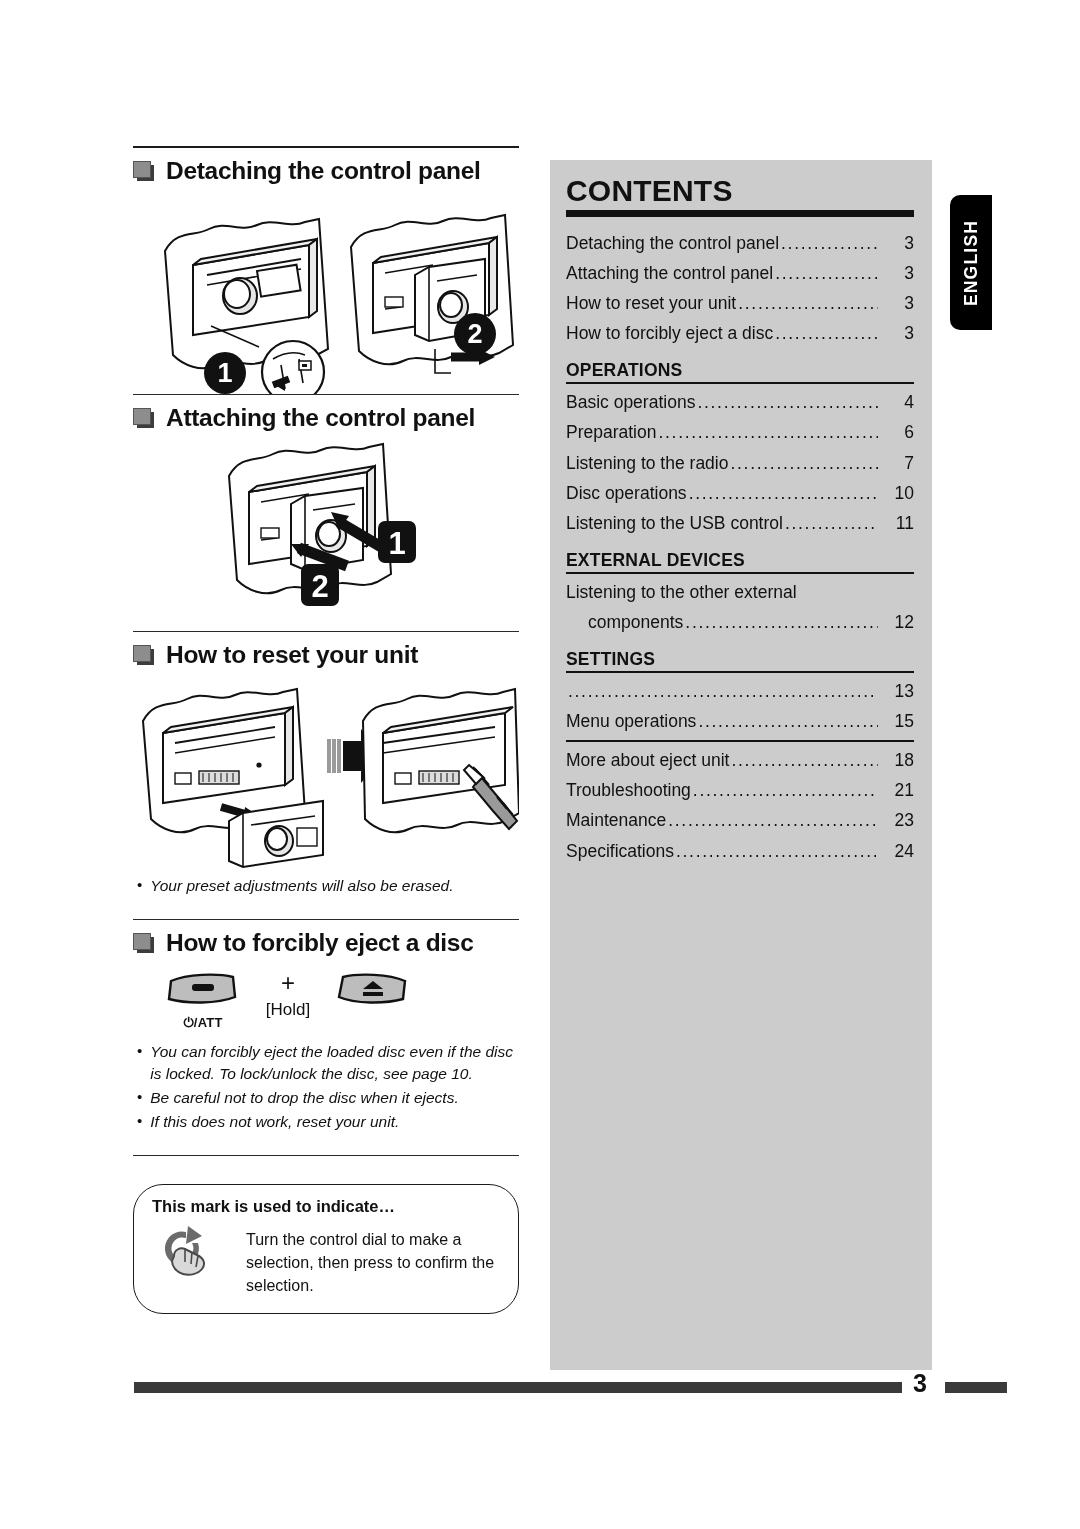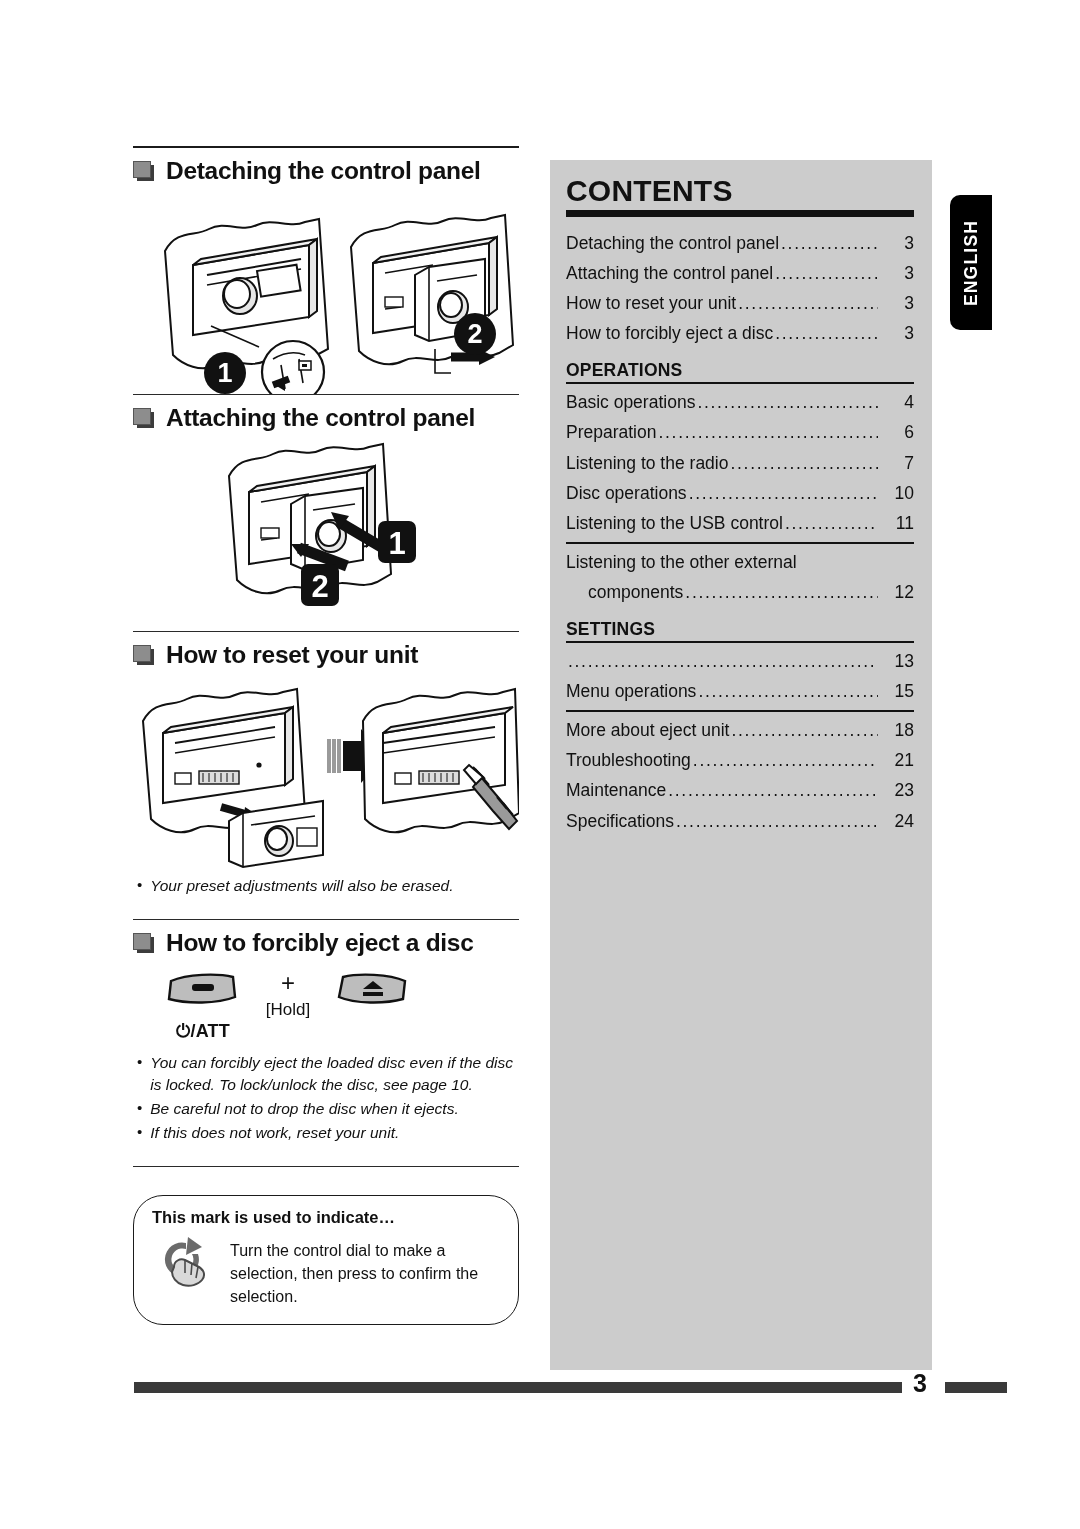--- a/index.html
+++ b/index.html
@@ -26,29 +26,29 @@
   .note .txt{flex:1;}
 
   
   .fig{position:relative;}
   .fig svg{display:block;}
 
   
   .btn-row{display:flex;align-items:flex-start;gap:16px;margin:14px 0 10px 32px;}
   .keycap{position:relative;width:76px;}
   .keycap .cap{display:block;}
-  .keycap .caplabel{display:block;text-align:center;font-size:18px;font-weight:bold;margin-top:14px;letter-spacing:0.2px;}
+  .keycap .caplabel{display:block;text-align:center;font-size:13px;font-weight:bold;margin-top:8px;letter-spacing:0.2px;}
   .plus-hold{display:flex;flex-direction:column;align-items:center;width:62px;padding-top:2px;}
   .plus-hold .plus{font-size:24px;line-height:0.85;font-weight:500;}
   .plus-hold .hold{font-size:17px;margin-top:7px;}
 
   
   .markbox{border:1.6px solid #1b1b1b;border-radius:30px;padding:12px 18px 16px 18px;margin-top:28px;}
   .markbox .mb-title{font-weight:bold;font-size:16.5px;margin-bottom:6px;}
-  .markbox .mb-body{display:flex;gap:14px;align-items:flex-start;}
+  .markbox .mb-body{display:flex;gap:30px;align-items:flex-start;}
   .markbox .mb-text{font-size:16px;line-height:1.45;padding-top:6px;}
 
   
   .contents-panel{
     position:absolute;left:550px;top:160px;width:382px;height:1210px;
     background:#cccccc;padding:16px 18px 0 16px;box-sizing:border-box;
   }
   .contents-title{font-size:30px;font-weight:bold;letter-spacing:0.2px;line-height:1;}
   .title-rule{height:7px;background:#111;margin:4px 0 11px 0;}
 
@@ -361,20 +361,21 @@
             <span class="toc-dots">................................................................</span>
             <span class="toc-page">10</span>
           </div>
           <div class="toc-row">
             <span class="toc-label">Listening to the USB control</span>
             <span class="toc-dots">................................................................</span>
             <span class="toc-page">11</span>
           </div>
         </div>
         <div class="toc-group">
+          <div class="grp-head">EXTERNAL DEVICES</div>
           <div class="grp-rule"></div>
           <div class="toc-row nodots">
             <span class="toc-label">Listening to the other external</span>
             <span class="toc-dots">................................................................</span>
             <span class="toc-page"></span>
           </div>
           <div class="toc-row indent">
             <span class="toc-label">components</span>
             <span class="toc-dots">................................................................</span>
             <span class="toc-page">12</span>

